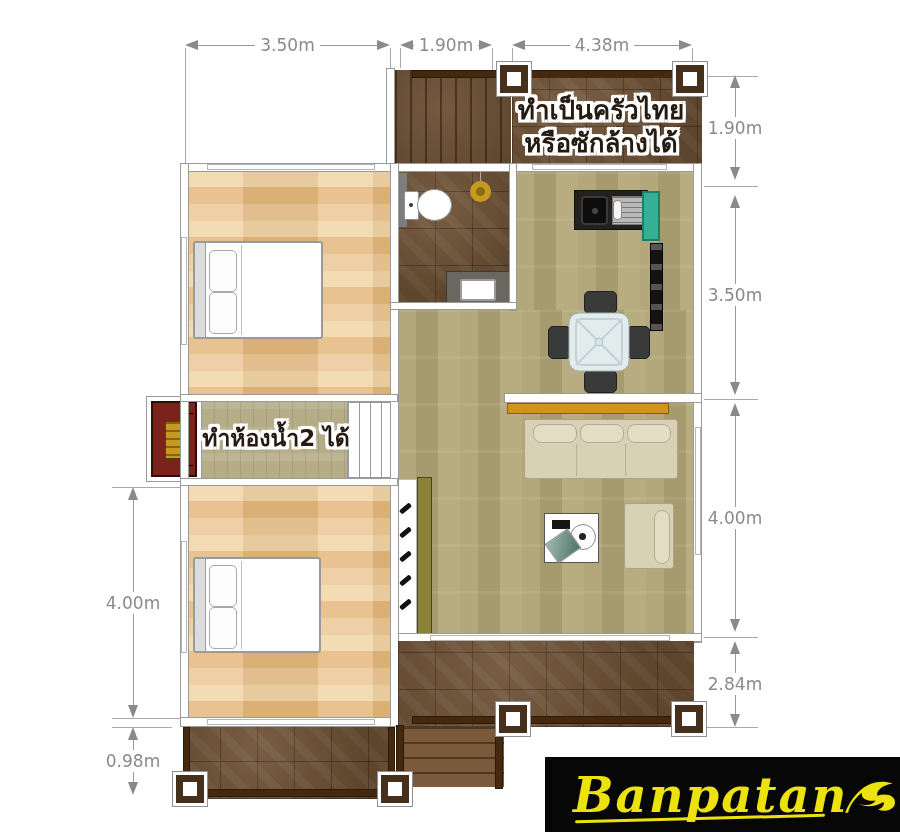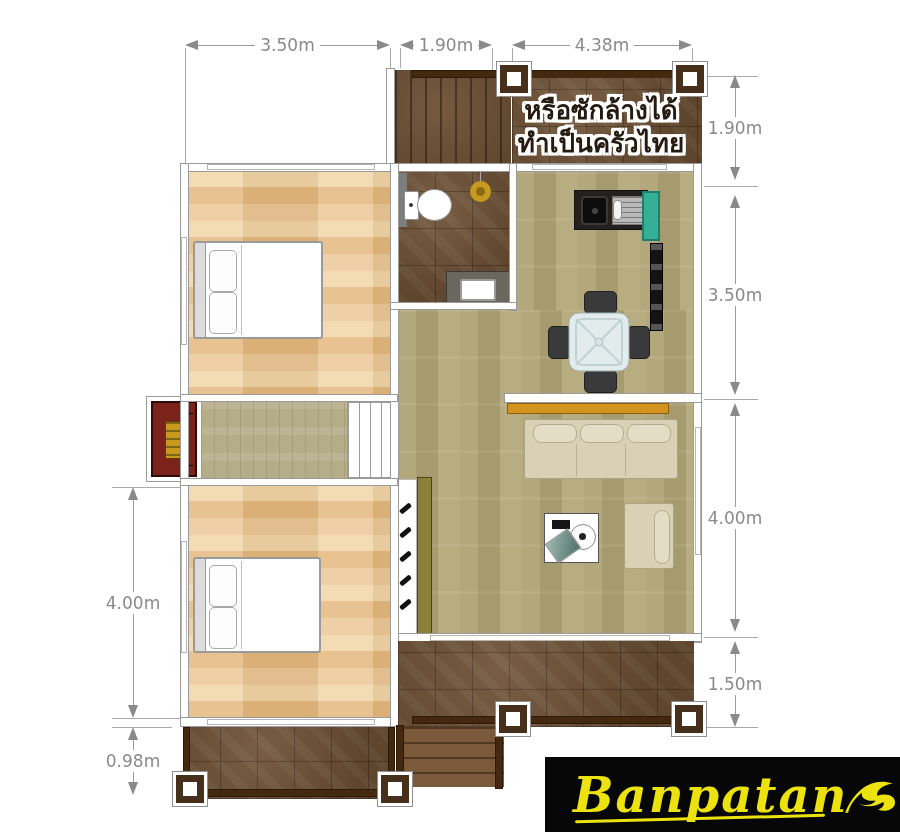--- a/index.html
+++ b/index.html
@@ -148,21 +148,21 @@
   <div class="abs dim-v" style="left:705px;top:403px;height:229px">
     <i class="ah u"></i>
       <i class="ln-v"></i>
     <span class="dlabel">4.00m</span>
     <i class="ln-v"></i>
       <i class="ah d"></i>
   </div>
   <div class="abs dim-v" style="left:705px;top:641px;height:86px">
     <i class="ah u"></i>
       <i class="ln-v"></i>
-    <span class="dlabel">1.50m</span>
+    <span class="dlabel">2.84m</span>
     <i class="ln-v"></i>
       <i class="ah d"></i>
   </div>
   <div class="abs dim-v" style="left:103px;top:487px;height:231px">
     <i class="ah u"></i>
       <i class="ln-v"></i>
     <span class="dlabel">4.00m</span>
     <i class="ln-v"></i>
       <i class="ah d"></i>
   </div>
@@ -309,23 +309,24 @@
       <div class="post-core"></div>
     </div>
   <div class="abs post" style="left:172px;top:771px">
       <div class="post-core"></div>
     </div>
   <div class="abs post" style="left:377px;top:771px">
       <div class="post-core"></div>
     </div>
 
   <div class="abs thai-note" style="left:495px;top:94px;width:212px;font-size:26px">
+    <div>ทำเป็นครัวไทย</div>
     <div>หรือซักล้างได้</div>
-    <div>ทำเป็นครัวไทย</div>
-  </div>
+  </div>
+  <div class="abs thai-note" style="left:196px;top:424px;width:160px;font-size:23px;white-space:nowrap">ทำห้องน้ำ2 ได้</div>
 
   <div id="banner" class="abs" style="left:545px;top:757px;width:355px;height:75px">
     <span class="brand">Banpatan</span>
     <div class="underline"></div>
     <svg width="72" height="56" viewBox="0 0 75 58" style="margin-left:-6px">
       <path d="M4 52 C 18 20, 40 6, 66 14 C 52 16, 44 24, 46 30 C 58 26, 70 30, 69 40 C 68 48, 56 52, 47 48 C 52 46, 56 42, 54 38 C 44 44, 30 46, 22 40 C 30 44, 40 42, 44 36 C 34 38, 24 34, 26 26 C 18 32, 10 42, 8 52 Z" fill="#ece20e"></path>
     </svg>
   </div>
 
 </div>

